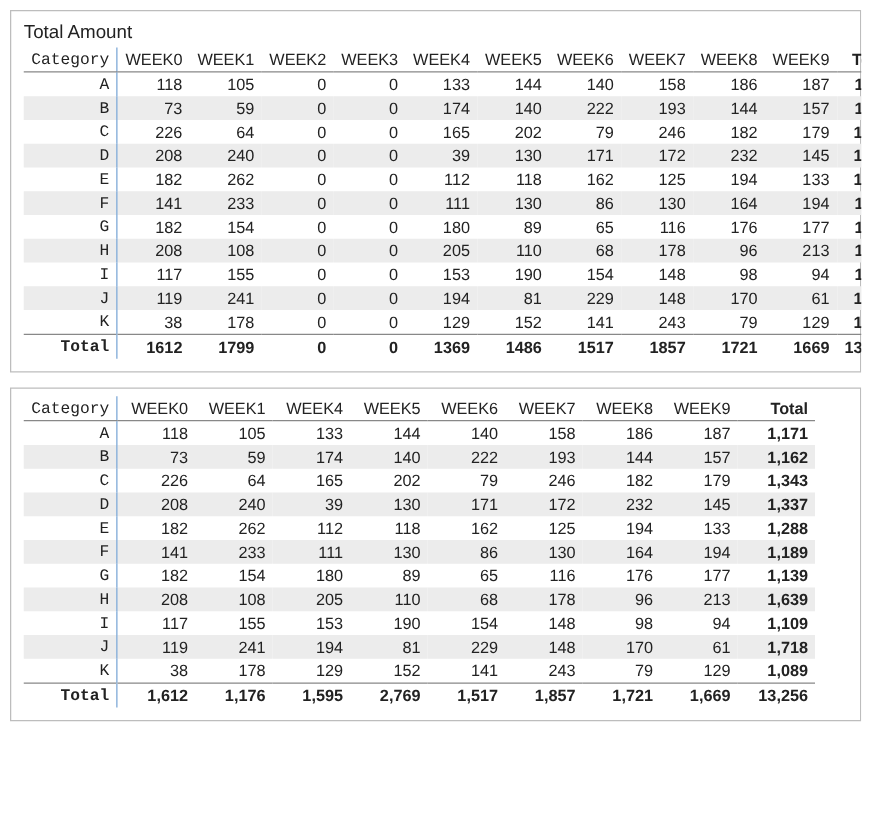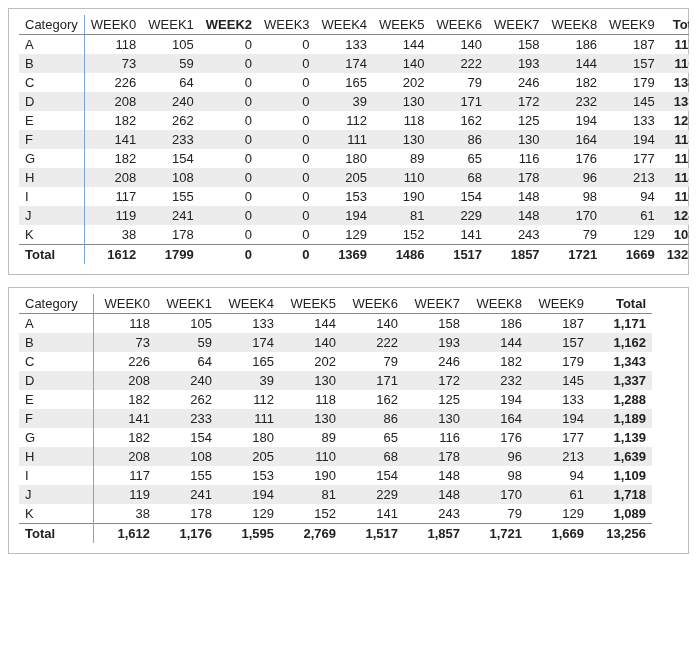--- a/index.html
+++ b/index.html
@@ -23,21 +23,22 @@
     border-collapse: collapse;
     table-layout: fixed;
   }
   th, td {
     padding: 2px 6px;
     text-align: right;
     font-weight: normal;
     white-space: nowrap;
   }
   th.cat, td.cat {
-    text-align: left;
+    text-align: right;
+    font-family: Liberation Mono, monospace;
   }
   thead th {
     border-bottom: 1px solid #888;
     text-align: right;
   }
   td.cat, th.cat {
     border-right: 1px solid #7aa6d6;
   }
   .zebra tbody tr:nth-child(even) td {
     background: #ececec;
@@ -51,27 +52,28 @@
   }
   tr.totline td.cat {
     font-weight: bold;
   }
 </style>
 </head>
 <body>
 
 <div id="tables-container">
     <div class="card">
+      <div class="title">Total Amount</div>
       <table class="zebra">
         <thead>
           <tr>
             <th class="cat" style="width: 62px;">Category</th>
             <th style="width: 52px;">WEEK0</th>
             <th style="width: 52px;">WEEK1</th>
-            <th style="width: 52px; font-weight: bold;">WEEK2</th>
+            <th style="width: 52px;">WEEK2</th>
             <th style="width: 52px;">WEEK3</th>
             <th style="width: 52px;">WEEK4</th>
             <th style="width: 52px;">WEEK5</th>
             <th style="width: 52px;">WEEK6</th>
             <th style="width: 52px;">WEEK7</th>
             <th style="width: 52px;">WEEK8</th>
             <th style="width: 52px;">WEEK9</th>
             <th class="totcell" style="width: 52px;">Total</th>
           </tr>
         </thead>

